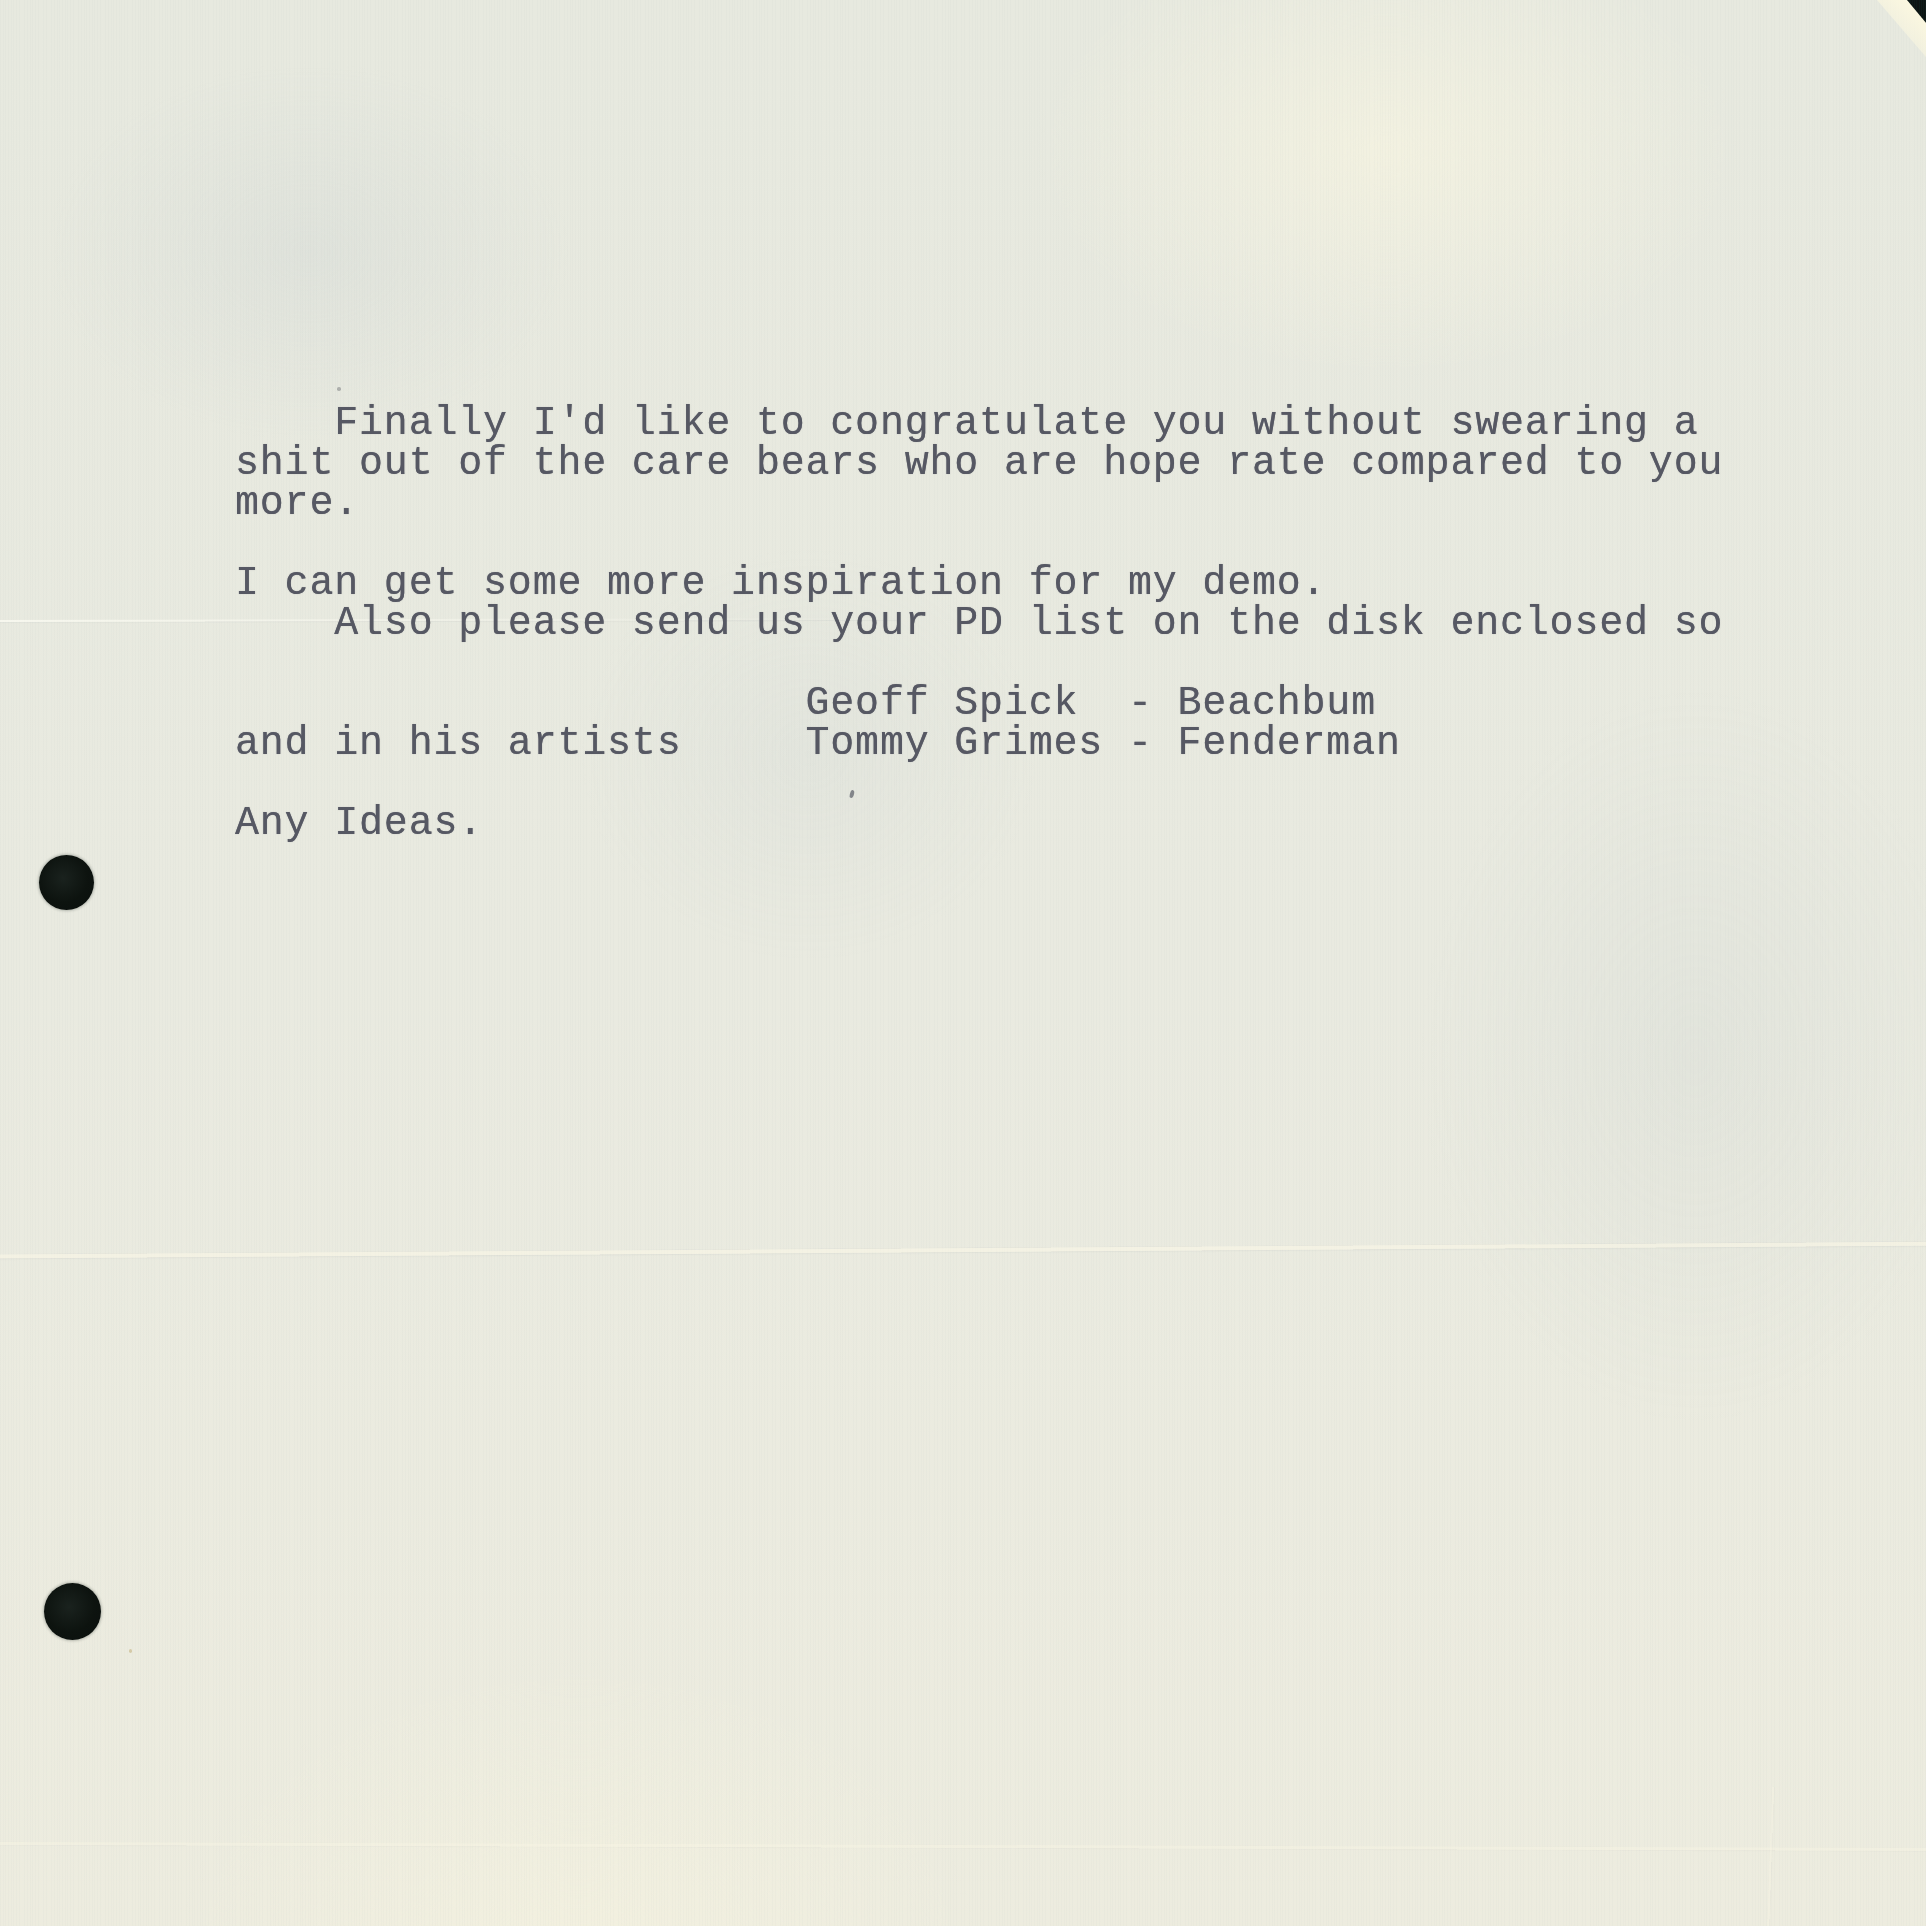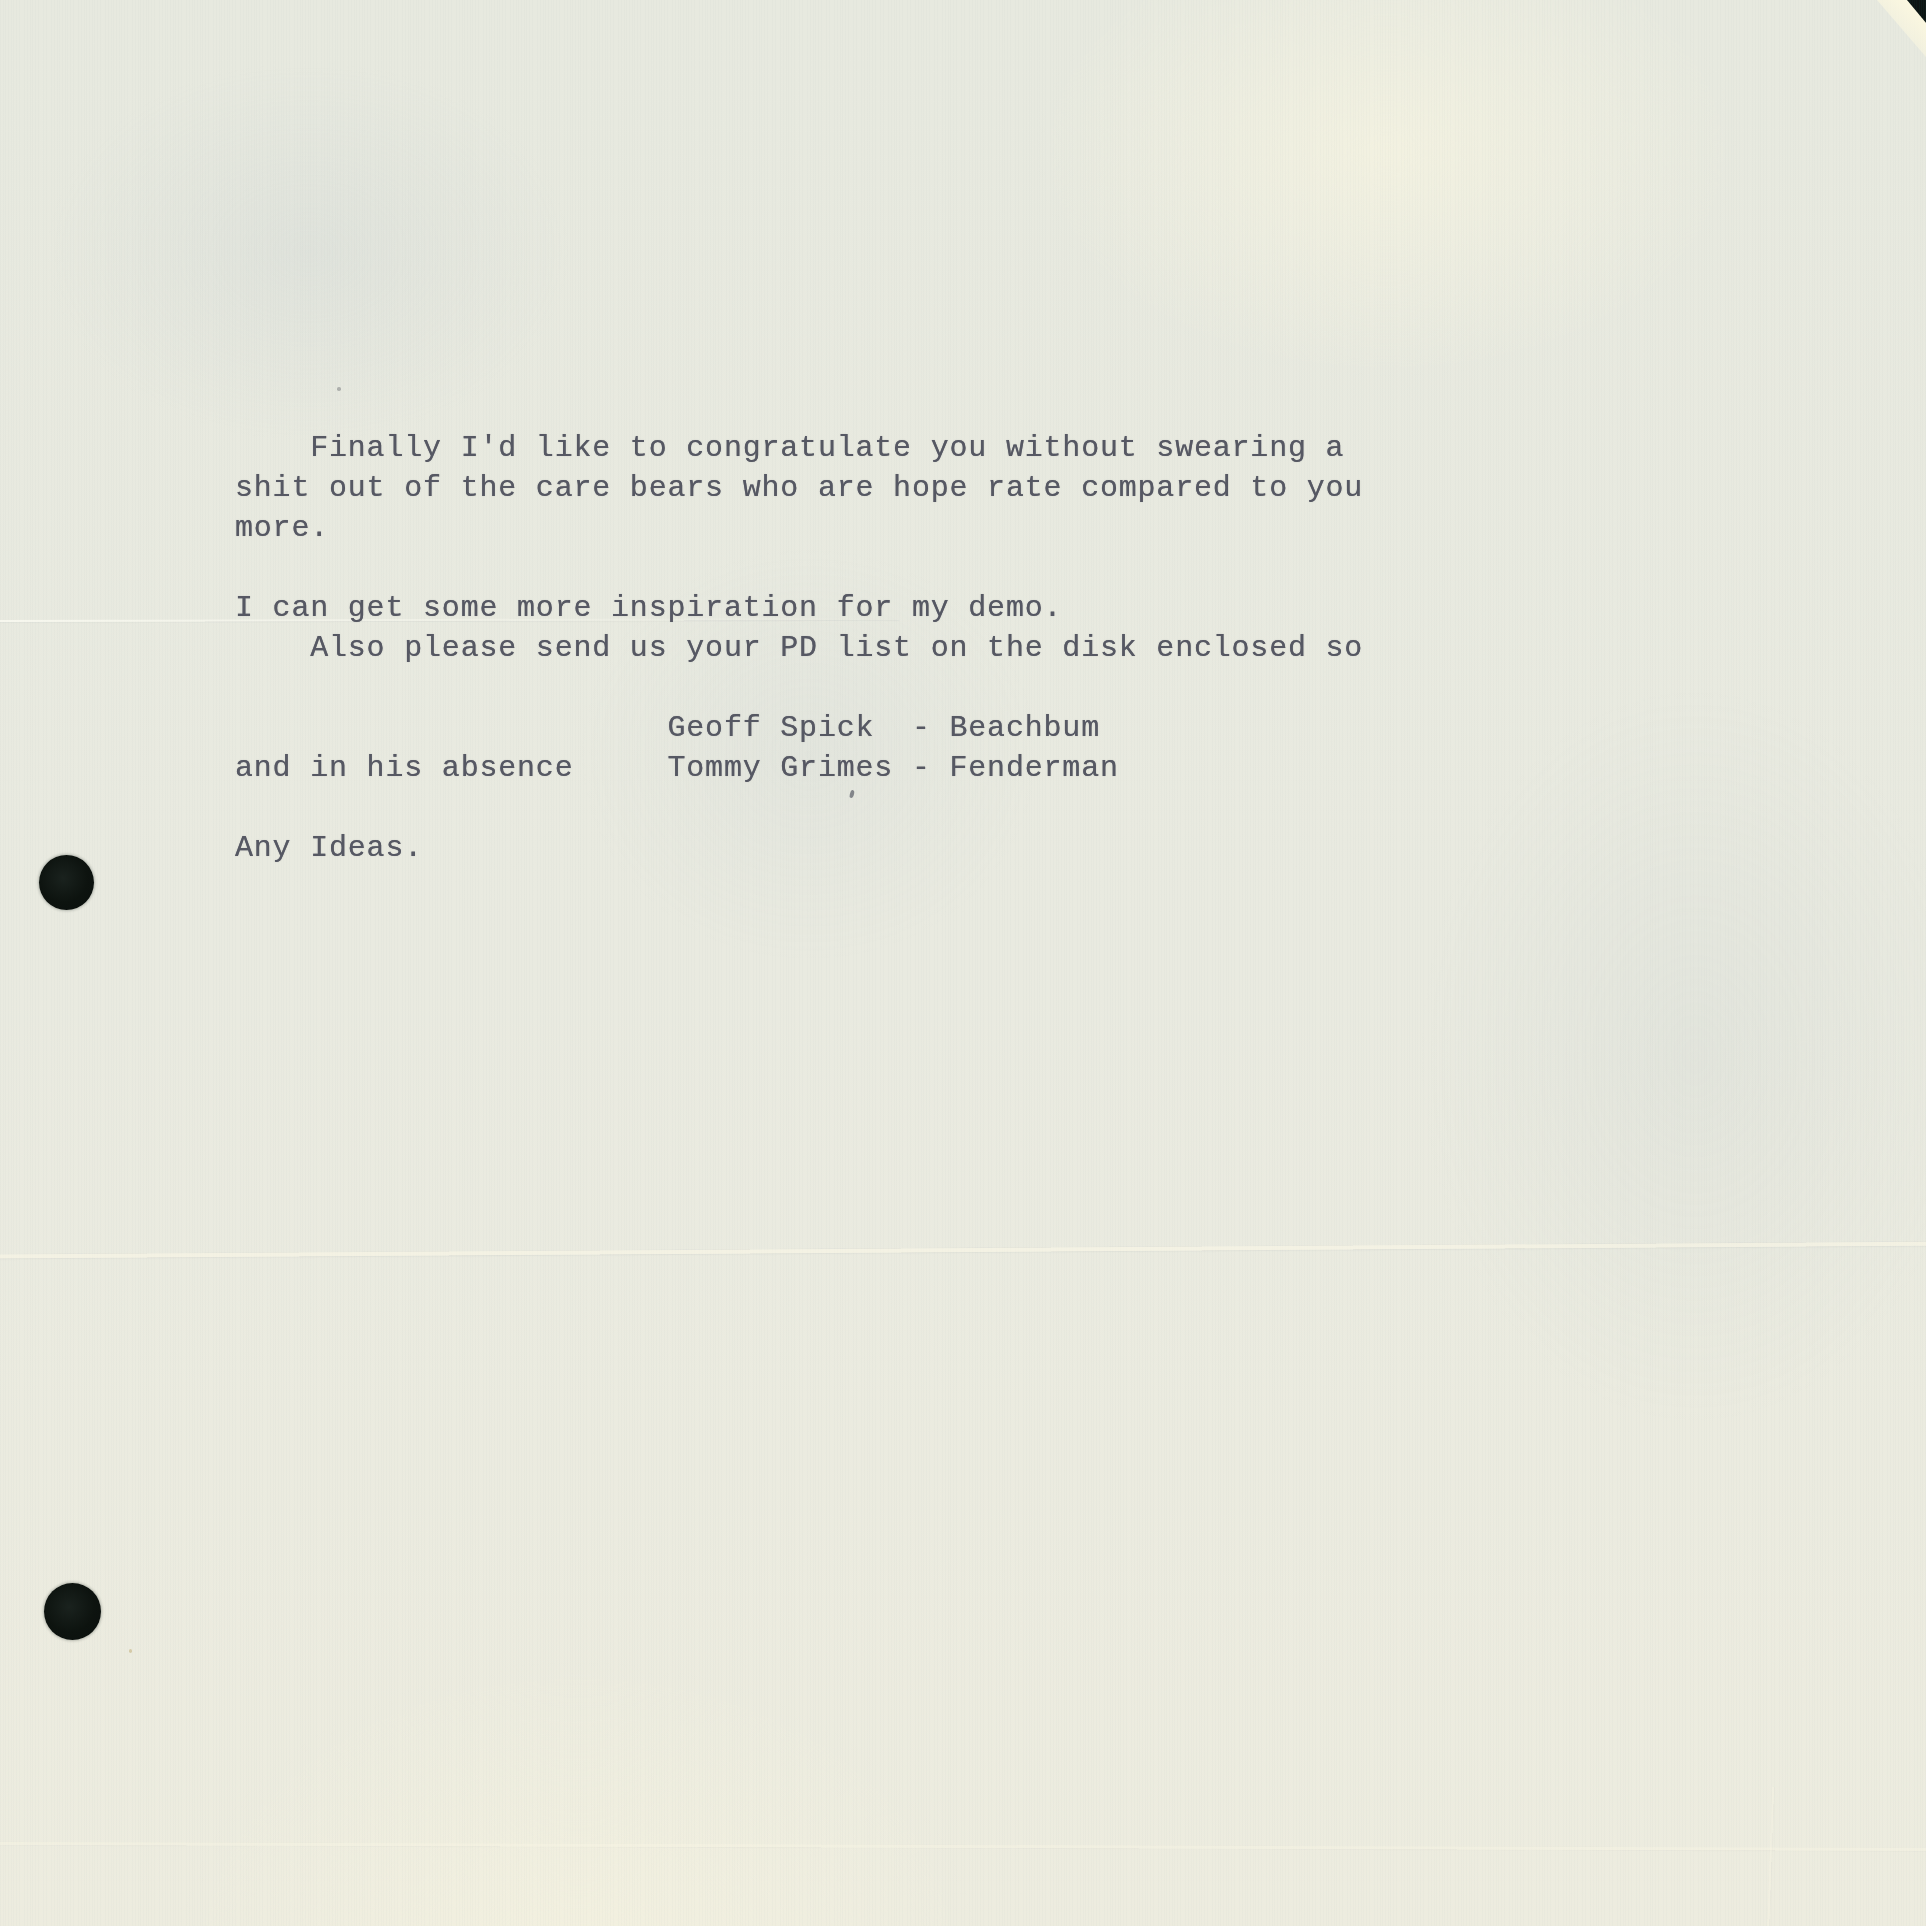--- a/index.html
+++ b/index.html
@@ -29,25 +29,24 @@
     background: repeating-linear-gradient(90deg,
       rgba(120,140,150,0.030) 0px, rgba(120,140,150,0.030) 0.8px,
       rgba(255,255,255,0.0) 0.8px,  rgba(255,255,255,0.0) 2.7px);
     pointer-events: none;
   }
   .letter-body {
     position: absolute;
     left: 235px;
     top: 404px;
     color: #565863;
-    font-size: 30px;
+    font-size: 40px;
     letter-spacing: 0.8px;
     line-height: 40px;
     text-shadow: 0 0 0.4px rgba(86,88,99,0.70), 0 0 1.5px rgba(86,88,99,0.22);
-    margin-top: 24px;
   }
   .line {
     white-space: pre;
     height: 40px;
   }
   .punch-hole {
     position: absolute;
     border-radius: 50%;
     background: radial-gradient(circle at 44% 42%, #1a221e 0%, #0d130f 55%, #0a0f0d 100%);
     box-shadow: 0 0 2.7px 0.8px rgba(25,35,30,0.30);
@@ -119,21 +118,21 @@
 
 <div class="letter-body">
   <div class="line">    Finally I'd like to congratulate you without swearing a</div>
   <div class="line">shit out of the care bears who are hope rate compared to you</div>
   <div class="line">more.</div>
   <div class="line"></div>
   <div class="line">I can get some more inspiration for my demo.</div>
   <div class="line">    Also please send us your PD list on the disk enclosed so</div>
   <div class="line"></div>
   <div class="line">                       Geoff Spick  - Beachbum</div>
-  <div class="line">and in his absence     Tommy Grimes - Fenderman</div>
+  <div class="line">and in his artists     Tommy Grimes - Fenderman</div>
   <div class="line"></div>
   <div class="line">Any Ideas.</div>
 </div>
 
 <div class="punch-hole one"></div>
 <div class="punch-hole two"></div>
 
 <div class="corner-glow"></div>
 <div class="corner-fold"></div>
 

